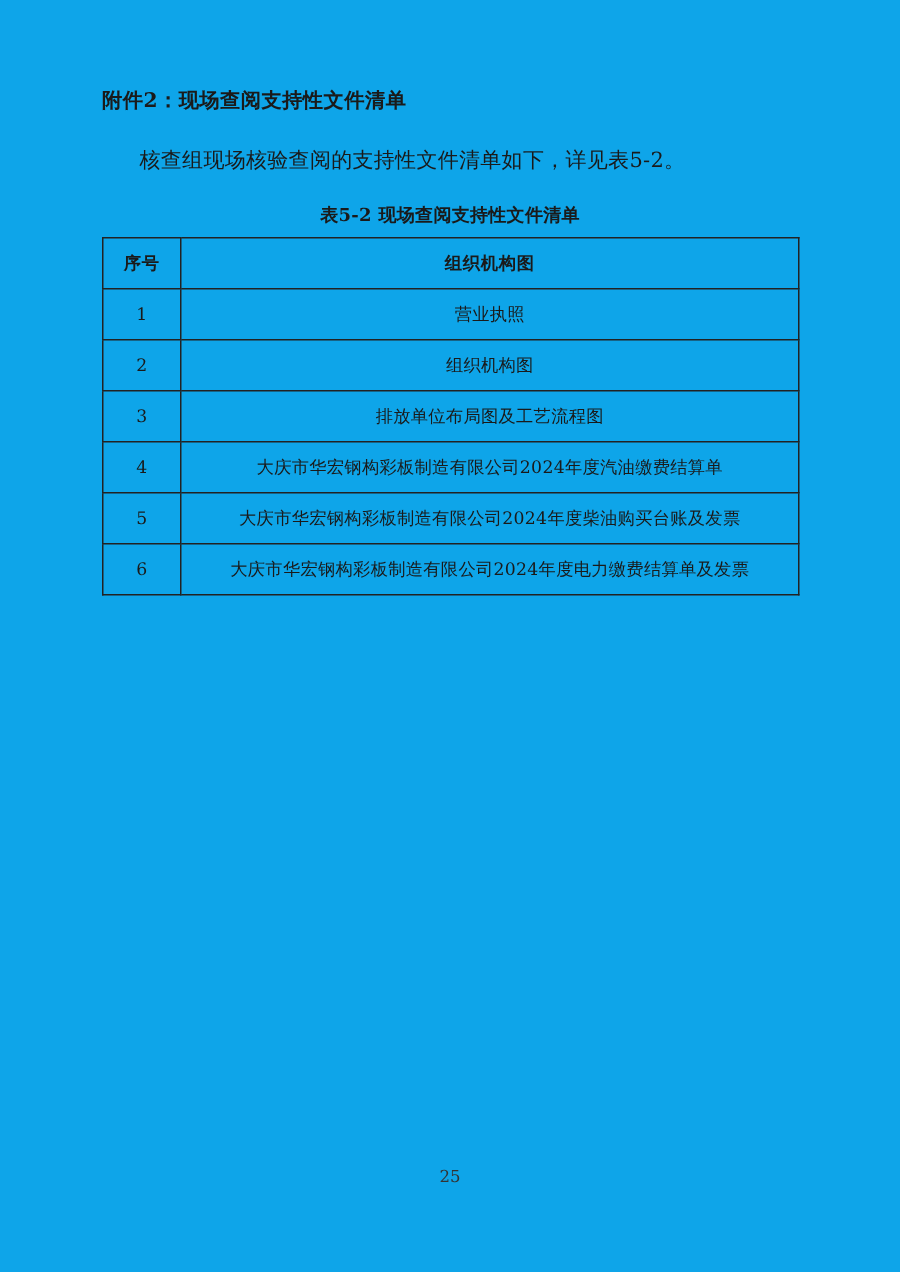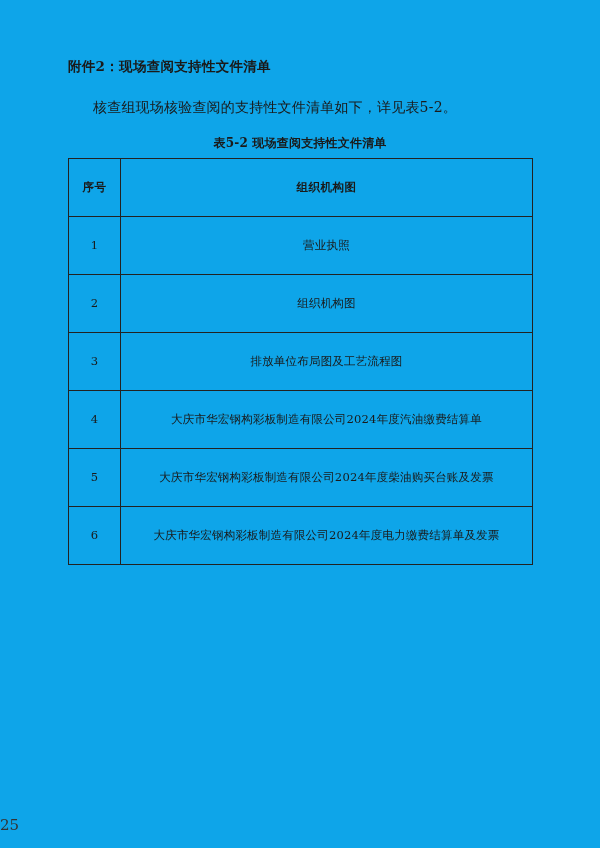--- a/index.html
+++ b/index.html
@@ -53,21 +53,21 @@
   table.doc-table {
     border-collapse: collapse;
     width: 464px;
     table-layout: fixed;
     font-family: "DejaVu Serif", "Liberation Serif", serif;
   }
   table.doc-table th,
   table.doc-table td {
     border: 1px solid #222;
     font-size: 11.5px;
-    padding: 12px;
+    padding: 0;
     height: 33px;
     vertical-align: middle;
   }
   table.doc-table th {
     font-weight: bold;
     text-align: center;
     letter-spacing: 0.5px;
   }
   col.col-no { width: 52px; }
   col.col-name { width: 412px; }
@@ -78,24 +78,24 @@
   td.cell-name {
     text-align: center;
     padding-left: 12px;
     letter-spacing: 0.2px;
   }
   .page-number {
     position: absolute;
     left: 0;
     right: 0;
     top: 778px;
-    font-size: 15px;
+    text-align: center;
+    font-size: 11px;
     color: #333;
     font-family: "DejaVu Serif", "Liberation Serif", serif;
-    margin-top: 38px;
   }
 </style>
 </head>
 <body>
 
 <div class="page">
   <div class="content">
 
     <h2 class="heading">附件2：现场查阅支持性文件清单</h2>
 

